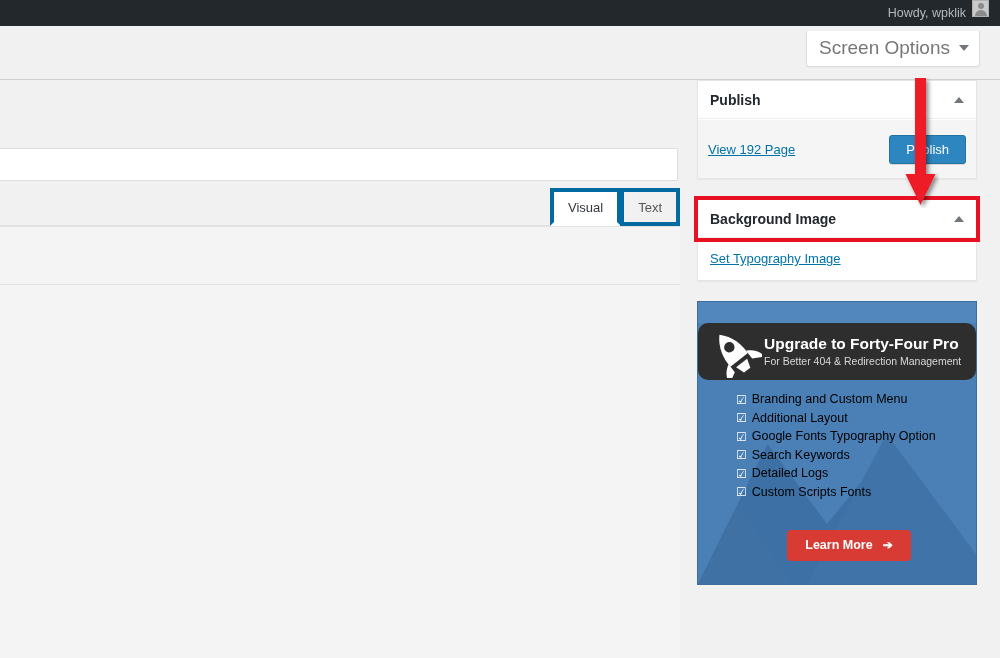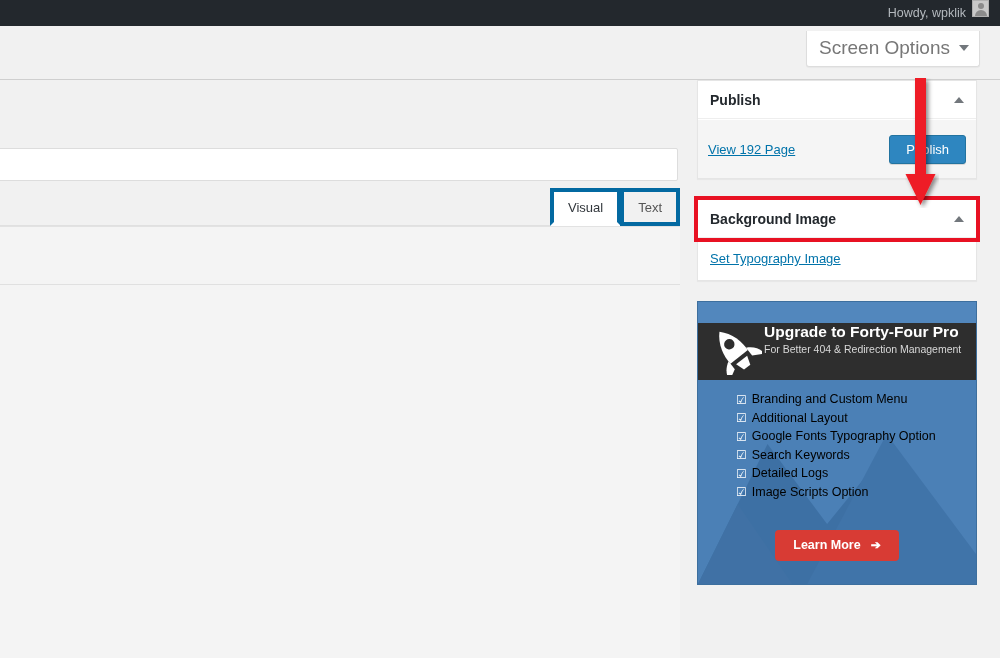--- a/index.html
+++ b/index.html
@@ -144,37 +144,37 @@
   .promo-bg .mtn {
     position: absolute; bottom: 0; left: 0; width: 100%; height: 210px;
     opacity: .30;
   }
   .promo-top-strip {
     position: absolute; left: 0; top: 0; width: 100%; height: 21px;
     background: #5287bd; z-index: 2;
   }
   .promo-head {
     position: absolute; left: 0; top: 21px; width: 100%; height: 57px;
-    background: #2e2e2e; z-index: 2; display: flex; 
+    background: #2e2e2e; z-index: 2; display: flex; align-items: center; border-radius: 10px;
   }
   .rocket { width: 58px; height: 52px; margin-left: 6px; flex: none; }
   .promo-head-txt { margin-left: 2px; }
   .promo-h1 { color: #fff; font-size: 15.5px; font-weight: bold; line-height: 1.15; }
   .promo-h2 { color: #d8d8d8; font-size: 10.5px; line-height: 1.3; margin-top: 2px; }
 
   .promo-features {
     position: absolute; left: 0; top: 90px; width: 100%; z-index: 2;
     padding-left: 38px;
   }
   .feat { display: flex; align-items: center; margin-bottom: 3.5px; }
   .feat-check { color: #fff; font-size: 12px; margin-right: 5px; line-height: 1; }
   .feat-label { color: #000000; font-size: 12.5px; line-height: 1.2; }
 
   .promo-cta-wrap {
-    position: absolute; left: 0; top: 228px; width: 100%; z-index: 2;
+    position: absolute; left: 12px; top: 228px; width: 100%; z-index: 2;
     display: flex; justify-content: center;
   }
   .btn-learn {
     background: #d83b34; border: none; border-radius: 4px;
     color: #fff; font-size: 12.5px; font-weight: bold;
     padding: 9px 18px; cursor: pointer;
     display: flex; align-items: center; gap: 10px; line-height: 1;
   }
   .arrow-right { font-size: 12px; color: #fff; }
 
@@ -293,21 +293,21 @@
           <div class="feat">
             <span class="feat-check">☑</span>
             <span class="feat-label">Search Keywords</span>
           </div>
           <div class="feat">
             <span class="feat-check">☑</span>
             <span class="feat-label">Detailed Logs</span>
           </div>
           <div class="feat">
             <span class="feat-check">☑</span>
-            <span class="feat-label">Image Scripts Option</span>
+            <span class="feat-label">Custom Scripts Fonts</span>
           </div>
         </div>
 
         <div class="promo-cta-wrap">
           <button class="btn-learn">
             <span>Learn More</span>
             <span class="arrow-right">➔</span>
           </button>
         </div>
       </div>

